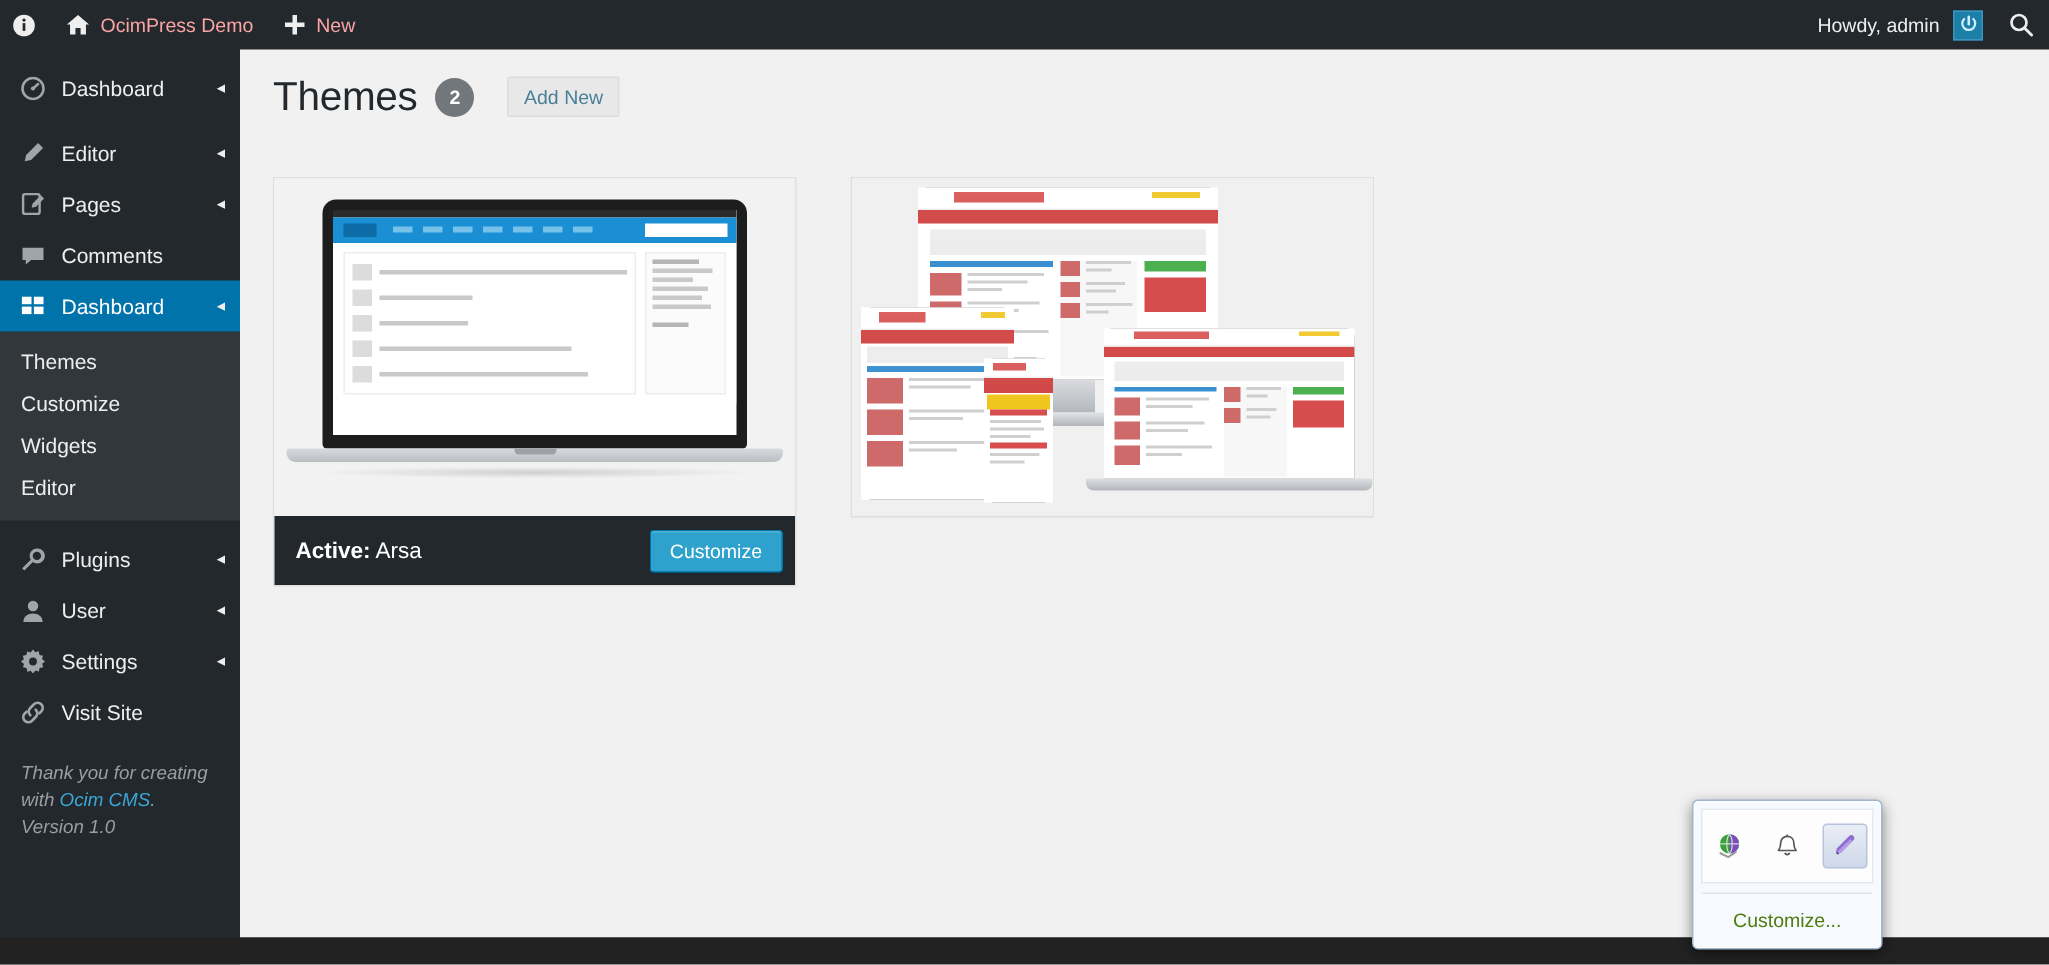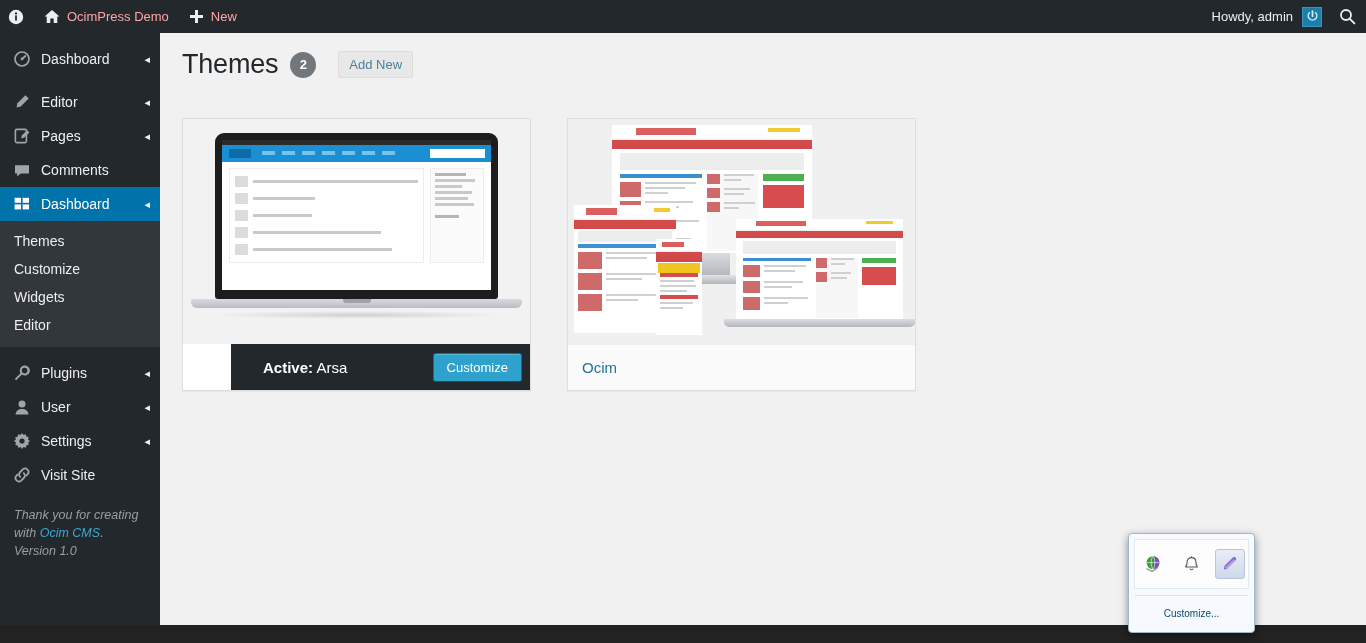--- a/index.html
+++ b/index.html
@@ -84,21 +84,21 @@
     display:flex; gap:36px; align-items:flex-start;
   }
 
   .theme-card {
     width:349px; background:#fff; border:1px solid #dedede;
     box-shadow:0 1px 1px rgba(0,0,0,.04);
   }
   .theme-shot { width:347px; height:225px; overflow:hidden; position:relative; background:#f3f3f3; }
   .theme-foot { height:46px; display:flex; align-items:center; }
   .theme-foot.active {
-    background:#23282d; color:#fff; padding:0 8px 0 32px; justify-content:space-between;margin-left:48px;
+    background:#23282d; color:#fff; padding:0 8px 0 14px; justify-content:space-between;
   }
   .theme-foot.active .tf-name { font-size:15px; }
   .theme-foot.active .tf-name b { font-weight:700; }
   .btn-customize {
     background:#2ea2cc; border:1px solid #0074a2; border-bottom-color:#005684;
     color:#fff; font-size:13px; padding:6px 13px; border-radius:3px;
     box-shadow:inset 0 1px 0 rgba(120,200,230,.5); cursor:pointer; font-family:inherit;
   }
   .theme-foot.inactive {
     background:#fafafa; border-top:1px solid #eee; padding:0 14px;
@@ -208,21 +208,21 @@
     display:flex; align-items:center; justify-content:center; gap:8px;
   }
   .tray-ico {
     width:30px; height:30px; display:flex; align-items:center; justify-content:center;
     border-radius:3px;
   }
   .tray-ico.sel { background:linear-gradient(#e9edf6,#cfd8ea); border:1px solid #b6c4dd; }
   #tray-sep { height:1px; background:#dde4ee; margin:6px 6px 0; }
   #tray-customize {
     height:34px; display:flex; align-items:center; justify-content:center;
-    color:#0c4a6e; font-size:10px; cursor:pointer;
+    color:#4d7c0f; font-size:13px; cursor:pointer;
   }
 </style>
 </head>
 <body>
 
 <div id="screen">
 
   <div id="adminbar">
     <div class="ab-item first">
       <span>
@@ -664,23 +664,20 @@
                       </div>
                   </div>
                 </div>
               </div>
               <div class="dev-gloss"></div>
             </div>
             <div id="lap-base"></div>
 
           </div>
         </div>
-        <div class="theme-foot inactive">
-          <span class="tf-name">Ocim</span>
-        </div>
       </div>
 
 
     </div>
   </div>
 
   <div id="taskbar"></div>
 
   <div id="tray-popup">
     <div id="tray-icons">

